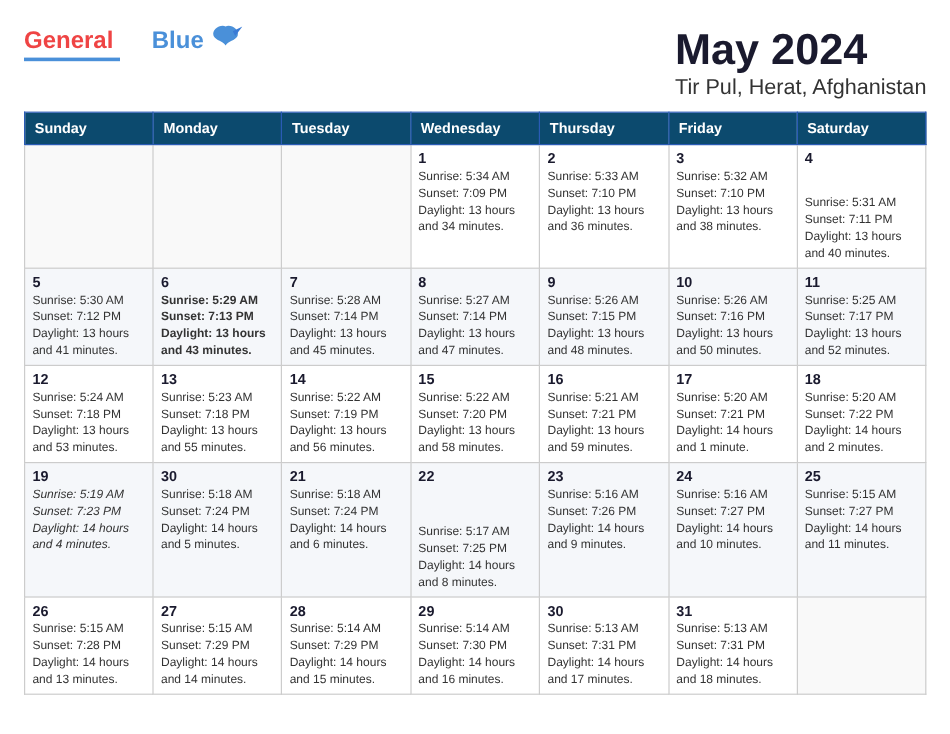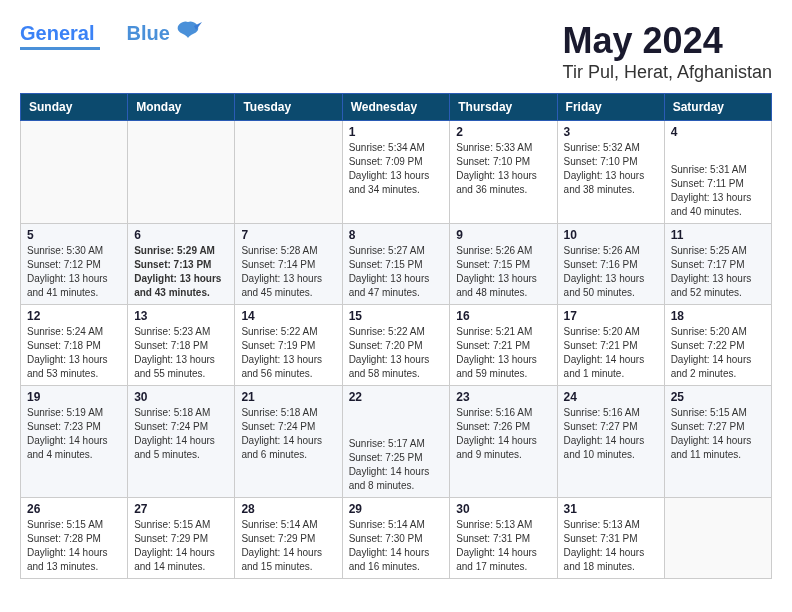--- a/index.html
+++ b/index.html
@@ -73,21 +73,21 @@
       background: #f9f9f9 !important;
     }
   </style>
 </head>
 <body>
 
 <div class="header">
   <div class="logo">
     <div style="display:flex;align-items:center;gap:2px;">
       <div style="font-size:20px;font-weight:bold;color:#1a1a2e;line-height:1;">
-        <span style="color:#3b82f6;">General</span><span style="color:#4a90d9;padding-left:32px;">Blue</span>
+        <span style="color:#ef4444;">General</span><span style="color:#4a90d9;padding-left:32px;">Blue</span>
       </div>
       <div style="margin-left:2px;">
         <svg width="28" height="22" viewBox="0 0 28 22">
           <path d="M14 2 C18 0, 26 4, 24 10 C22 14, 16 14, 14 18 C12 14, 6 14, 4 10 C2 4, 10 0, 14 2Z" fill="#4a90d9"></path>
           <path d="M20 6 L28 2 L22 10Z" fill="#3a7bd5"></path>
         </svg>
       </div>
     </div>
     <div style="width:80px;height:3px;background:#4a90d9;margin-top:1px;"></div>
   </div>
@@ -161,21 +161,21 @@
         <td>
           <div class="day-num">7</div>
           <div class="day-info" style="white-space: pre-line;">Sunrise: 5:28 AM
 Sunset: 7:14 PM
 Daylight: 13 hours
 and 45 minutes.</div>
         </td>
         <td>
           <div class="day-num">8</div>
           <div class="day-info" style="white-space: pre-line;">Sunrise: 5:27 AM
-Sunset: 7:15 PM
+Sunset: 7:14 PM
 Daylight: 13 hours
 and 47 minutes.</div>
         </td>
         <td>
           <div class="day-num">9</div>
           <div class="day-info" style="white-space: pre-line;">Sunrise: 5:26 AM
 Sunset: 7:15 PM
 Daylight: 13 hours
 and 48 minutes.</div>
         </td>
@@ -241,21 +241,21 @@
           <div class="day-num">18</div>
           <div class="day-info" style="white-space: pre-line;">Sunrise: 5:20 AM
 Sunset: 7:22 PM
 Daylight: 14 hours
 and 2 minutes.</div>
         </td>
       </tr>
       <tr>
         <td>
           <div class="day-num">19</div>
-          <div class="day-info" style="white-space: pre-line;">Sunrise: 5:19 AM
+          <div class="day-info" style="white-space: pre-line; font-style: italic;">Sunrise: 5:19 AM
 Sunset: 7:23 PM
 Daylight: 14 hours
 and 4 minutes.</div>
         </td>
         <td>
           <div class="day-num">30</div>
           <div class="day-info" style="white-space: pre-line;">Sunrise: 5:18 AM
 Sunset: 7:24 PM
 Daylight: 14 hours
 and 5 minutes.</div>

